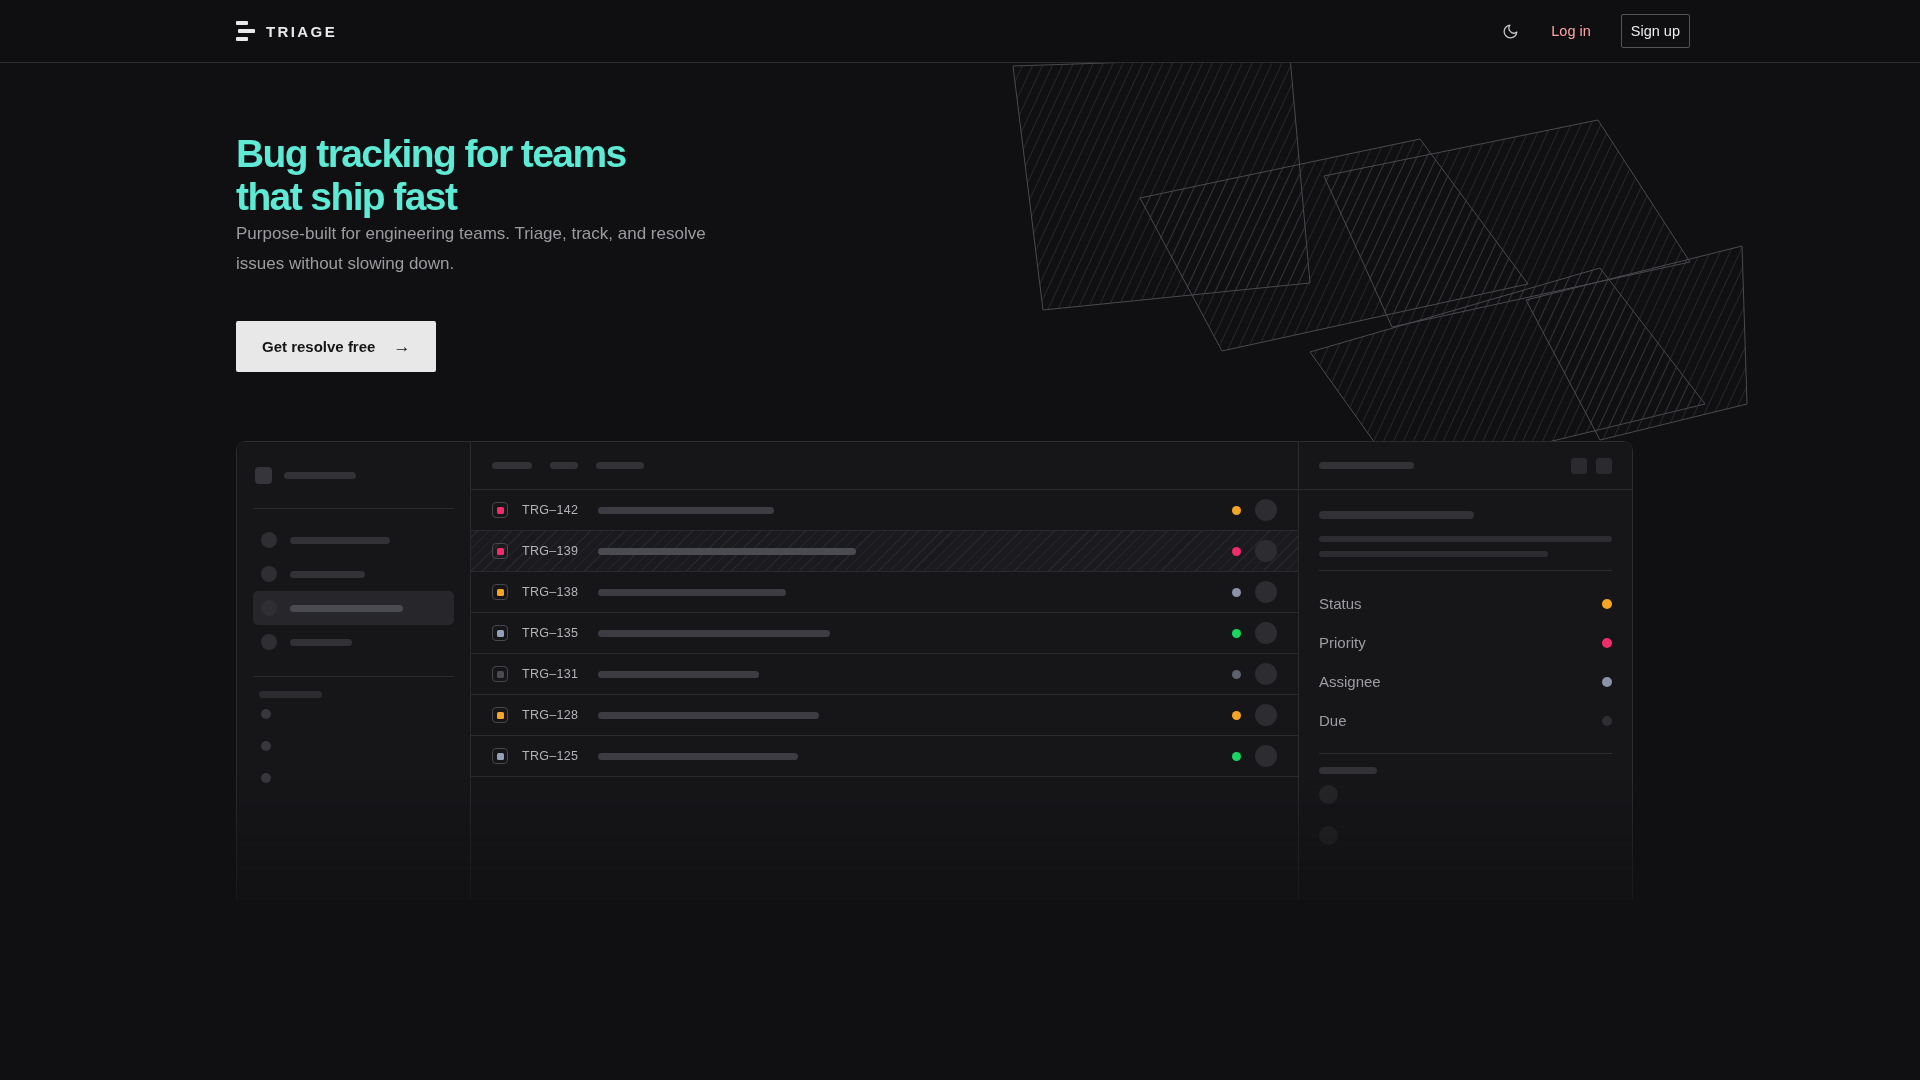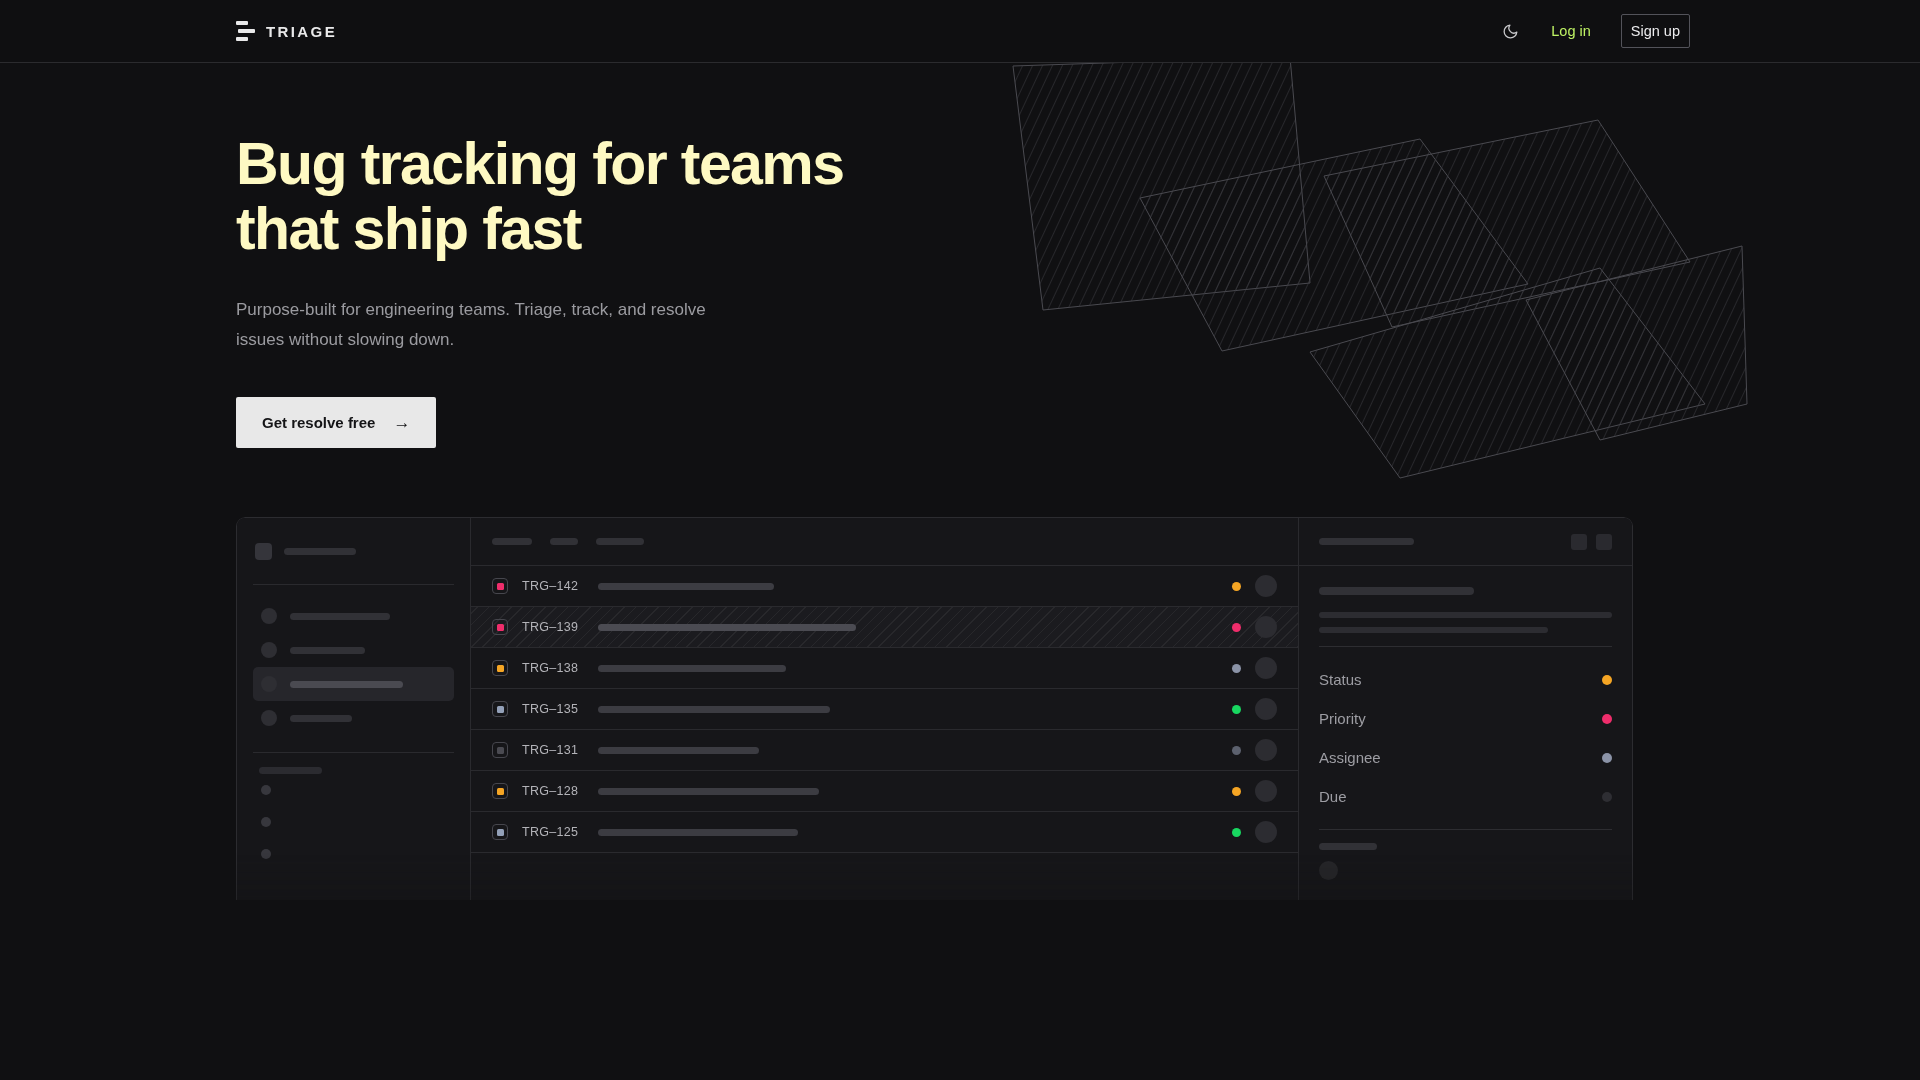--- a/index.html
+++ b/index.html
@@ -75,21 +75,21 @@
     gap: 30px;
   }
   .icon-btn {
     width: 22px; height: 22px;
     display: flex; align-items: center; justify-content: center;
     cursor: pointer;
     color: #c9c9cc;
   }
   .nav-link {
     font-size: 14.5px;
-    color: #bef264;
+    color: #fca5a5;
     cursor: pointer;
     text-decoration: none;
   }
   .btn-outline {
     font-size: 14.5px;
     color: #ededef;
     border: 1px solid #53535a;
     background: transparent;
     padding: 8px 9px;
     border-radius: 2px;
@@ -97,29 +97,28 @@
     font-family: inherit;
   }
 
   
   .hero {
     position: relative;
     z-index: 3;
     padding: 69px 0 0 236px;
   }
   .hero h1 {
-    font-size: 59px;
+    font-size: 39px;
     line-height: 1.11;
     letter-spacing: -1.6px;
     font-weight: bold;
-    color: #fef9c3;
+    color: #5eead4;
     max-width: 720px;
   }
   .hero p {
-    margin-top: 32px;
     font-size: 17px;
     line-height: 1.78;
     color: #9b9b a0;
     color: #9b9ba0;
     max-width: 470px;
   }
   .cta {
     margin-top: 42px;
     display: inline-flex;
     align-items: center;

